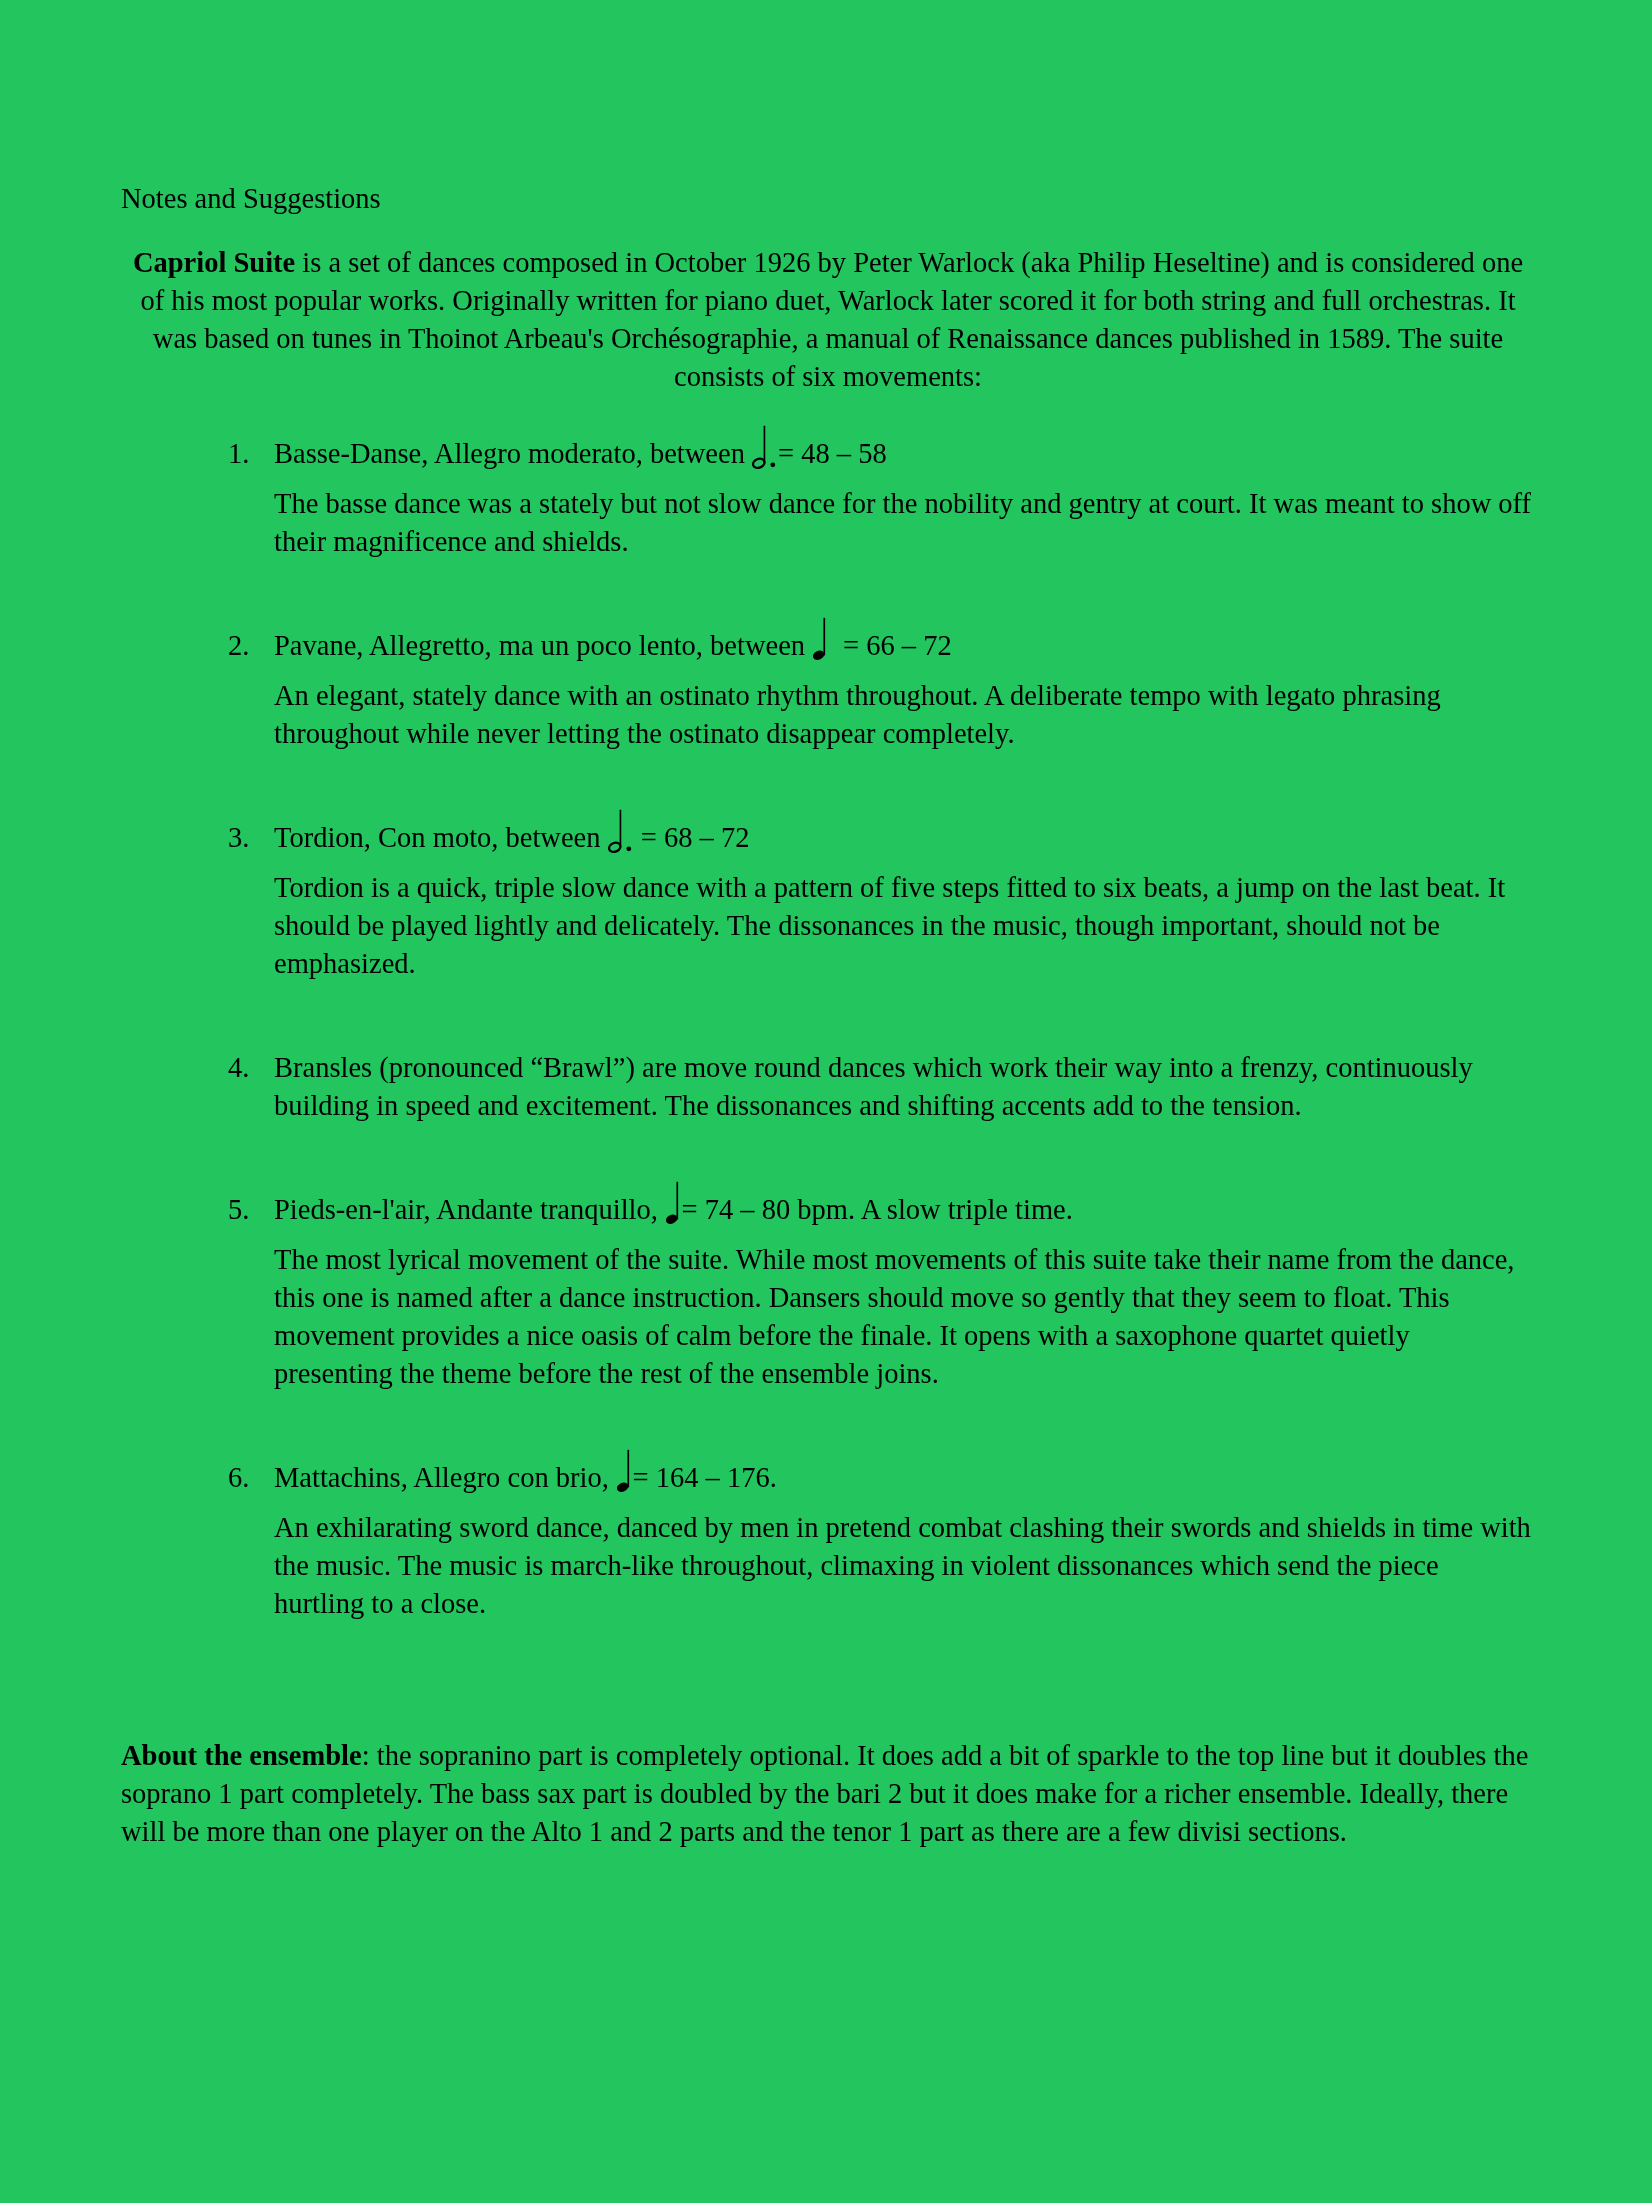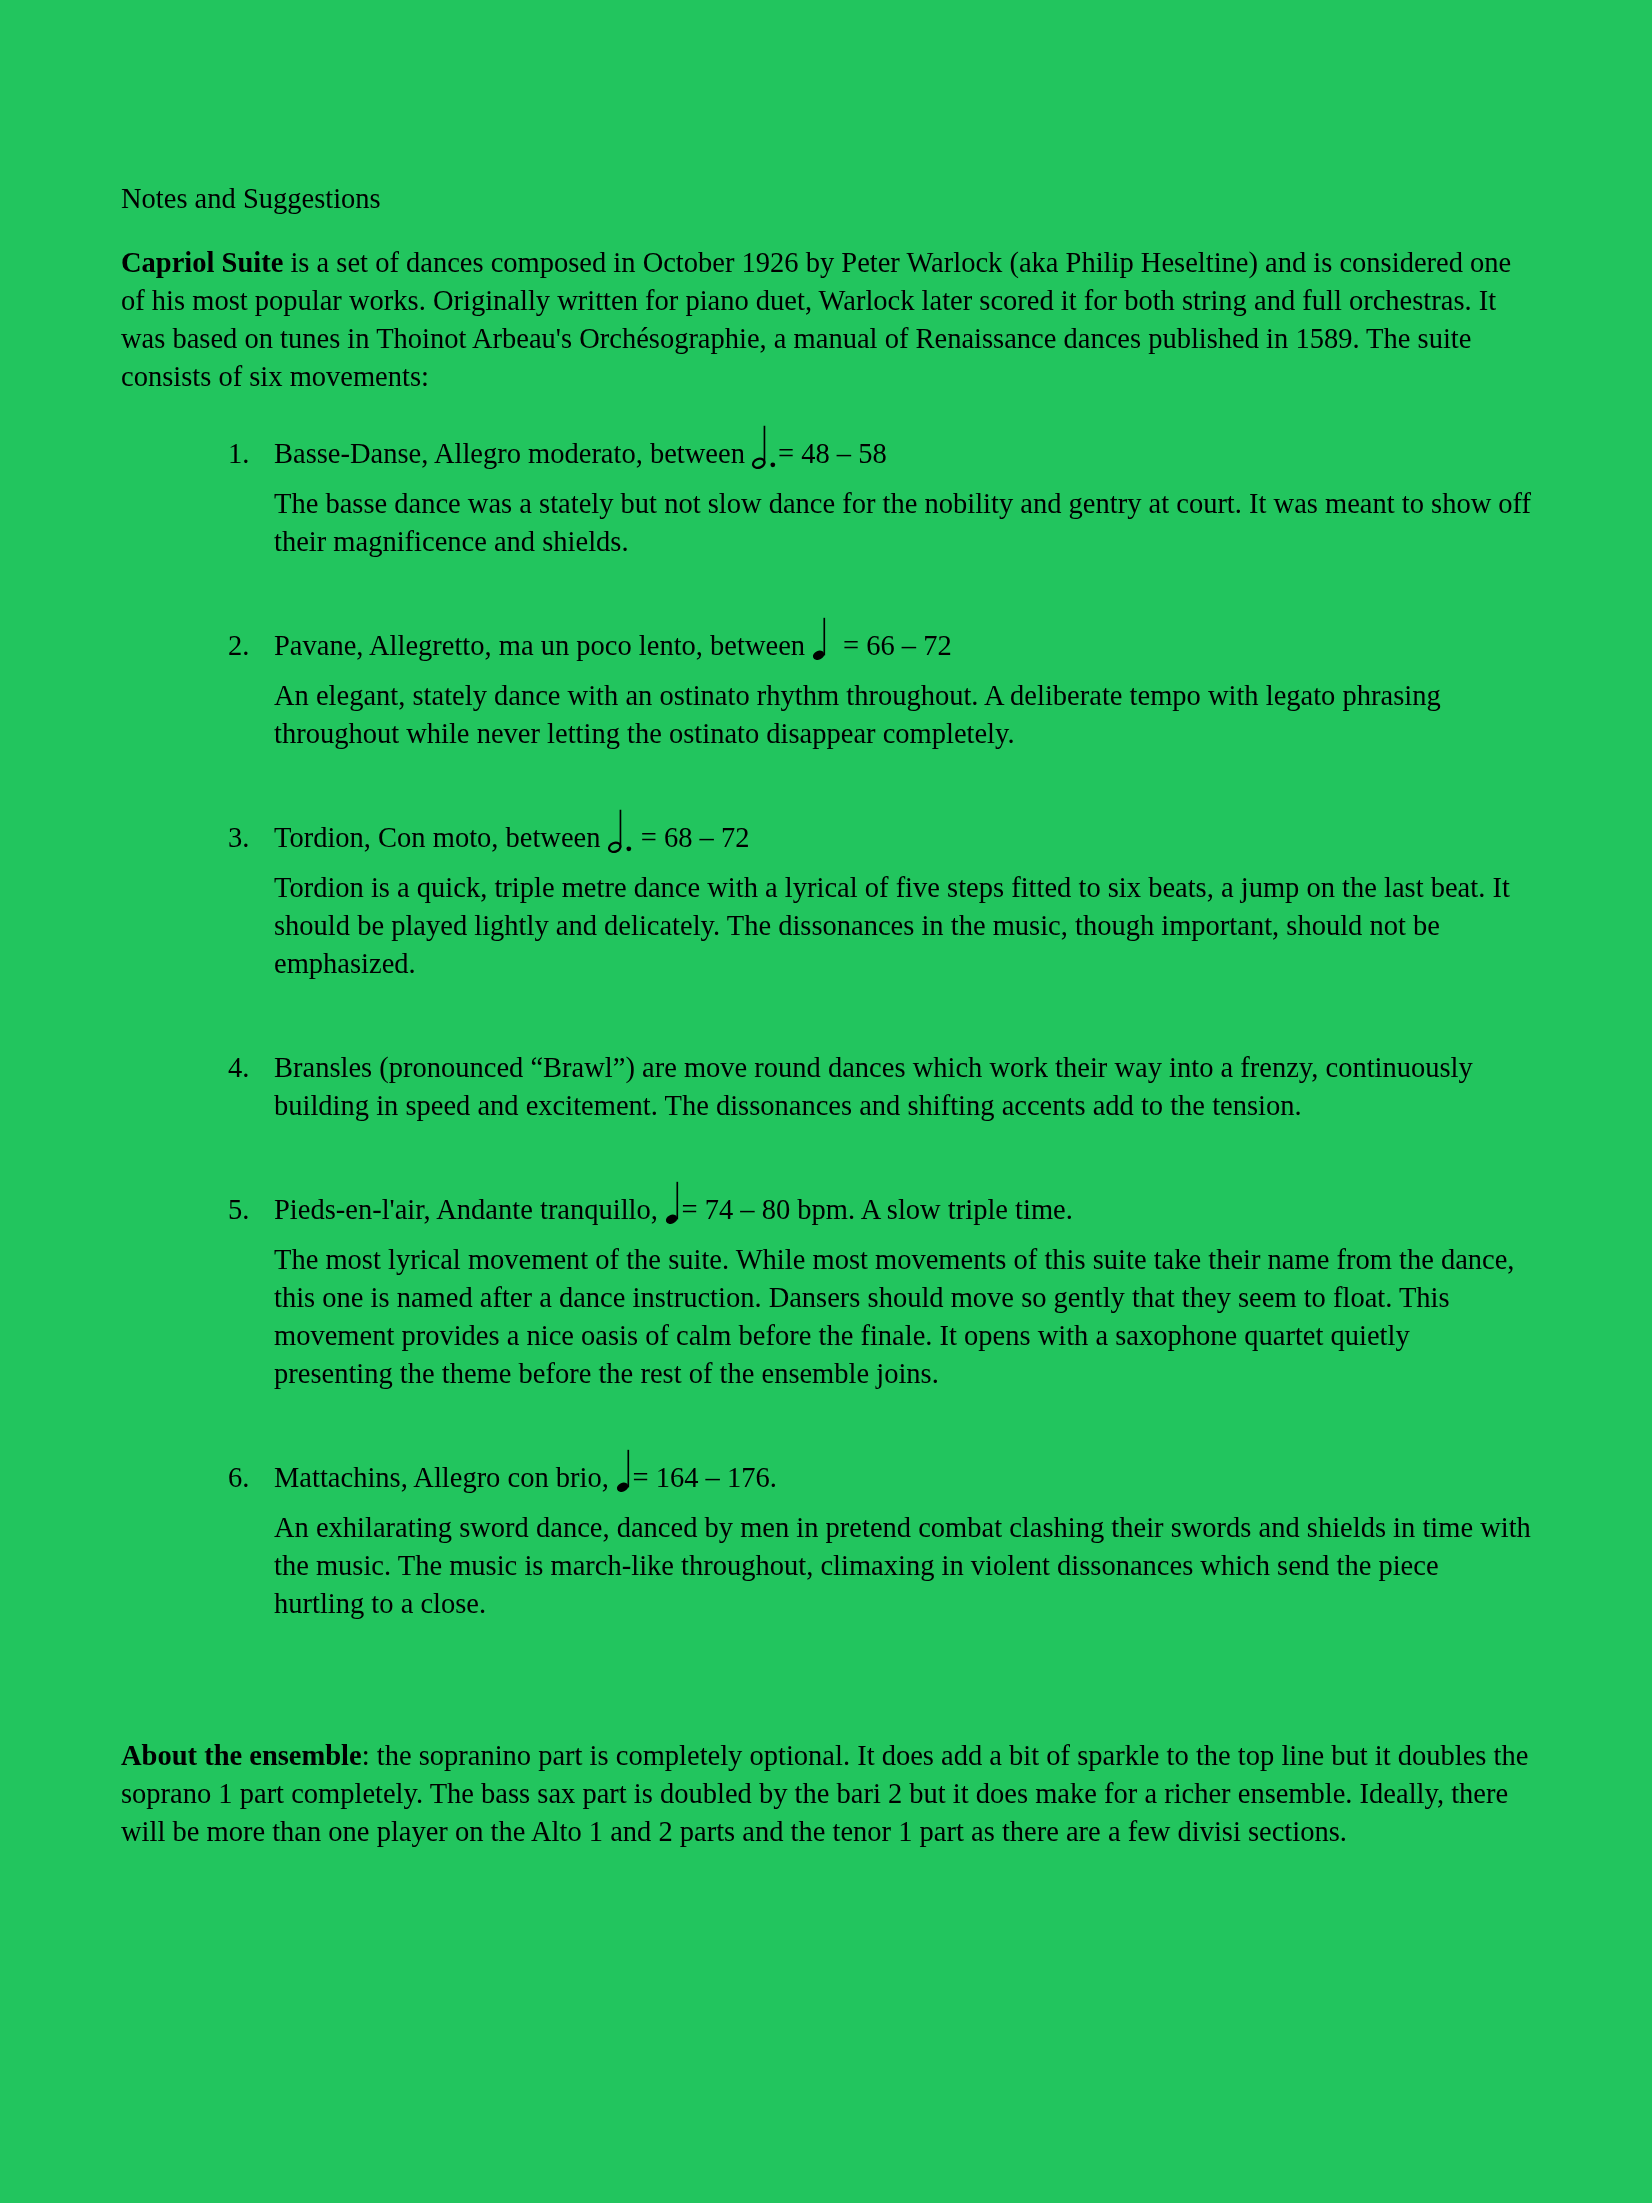--- a/index.html
+++ b/index.html
@@ -18,21 +18,21 @@
     font-family: "Liberation Serif", serif;
     font-size: 28.5px;
     line-height: 38px;
     color: #000000;
   }
   .title {
     margin: 0;
     padding-top: 180px;
   }
   .para { margin: 0; }
-  .intro { margin-top: 26px; }
+  .intro { margin-top: 26px; text-align: center; }
   .movements {
     list-style: none;
     margin: 39px 0 0 0;
     padding: 0;
   }
   .movement {
     display: flex;
     margin-bottom: 66px;
   }
   .mv-num {
@@ -105,21 +105,21 @@
   </li>
 
   <li class="movement">
     <span class="mv-num">3.</span>
     <span class="mv-content">
       <span class="mv-head">Tordion, Con moto, between <span class="note note-dotted"><svg width="26" height="46" viewBox="0 0 28 50">
                   <ellipse cx="7.2" cy="43.8" rx="6.4" ry="4.8" transform="rotate(-22 7.2 43.8)" fill="none" stroke="#000" stroke-width="2.4"></ellipse>
                   <rect x="12.5" y="3" width="1.8" height="41" fill="#000"></rect>
                   <circle cx="22.5" cy="45.5" r="2.6" fill="#000"></circle>
                 </svg></span> = 68 – 72</span>
-      <span class="mv-body">Tordion is a quick, triple metre dance with a lyrical of five steps fitted to six beats, a jump on the last beat. It should be played lightly and delicately. The dissonances in the music, though important, should not be emphasized.</span>
+      <span class="mv-body">Tordion is a quick, triple slow dance with a pattern of five steps fitted to six beats, a jump on the last beat. It should be played lightly and delicately. The dissonances in the music, though important, should not be emphasized.</span>
     </span>
   </li>
 
   <li class="movement">
     <span class="mv-num">4.</span>
     <span class="mv-content">
       <span class="mv-body">Bransles (pronounced “Brawl”) are move round dances which work their way into a frenzy, continuously building in speed and excitement. The dissonances and shifting accents add to the tension.</span>
     </span>
   </li>
 

